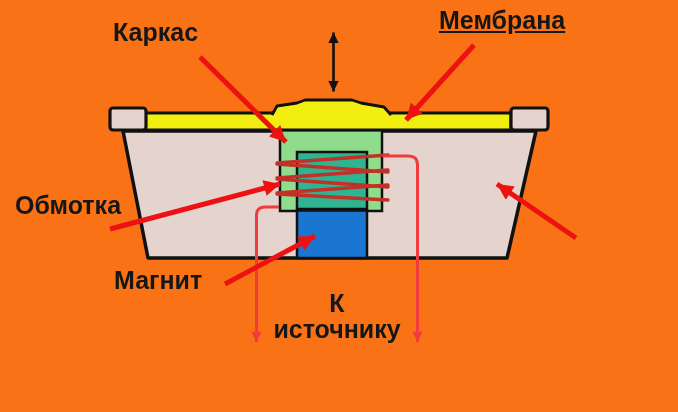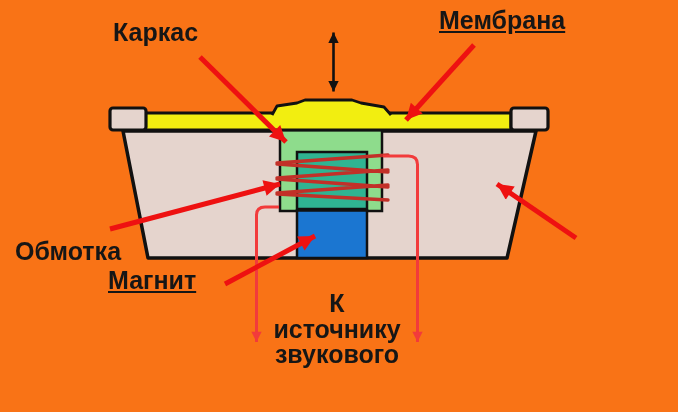--- a/index.html
+++ b/index.html
@@ -63,24 +63,23 @@
     <line x1="225" y1="284" x2="315" y2="236" stroke-width="5" marker-end="url(#ah-big)" stroke="#ee1111"></line>
     <line x1="576" y1="238" x2="497" y2="184" stroke-width="5" marker-end="url(#ah-big)" stroke="#ee1111"></line>
 
     <line x1="333.5" y1="32.5" x2="333.5" y2="91.5" stroke-width="2.6" marker-start="url(#ah-motion)" marker-end="url(#ah-motion)" stroke="#111111"></line>
   </svg>
 
   <div class="label" style="left:113px; top:20px;">Каркас</div>
 
   <div class="label" style="left:439px; top:8px;text-decoration:underline;">Мембрана</div>
 
-  <div class="label" style="left:15px; top:193px;margin-top:46px;">Обмотка</div>
+  <div class="label" style="left:15px; top:193px;">Обмотка</div>
 
 
-  <div class="label" style="left:108px; top:268px;text-decoration:underline;">Магнит</div>
+  <div class="label" style="left:114px; top:268px;">Магнит</div>
 
   <div class="source-block">
     <span>К</span>
     <span>источнику</span>
-    <span>звукового</span>
   </div>
 
 </div>
 
 </body></html>

